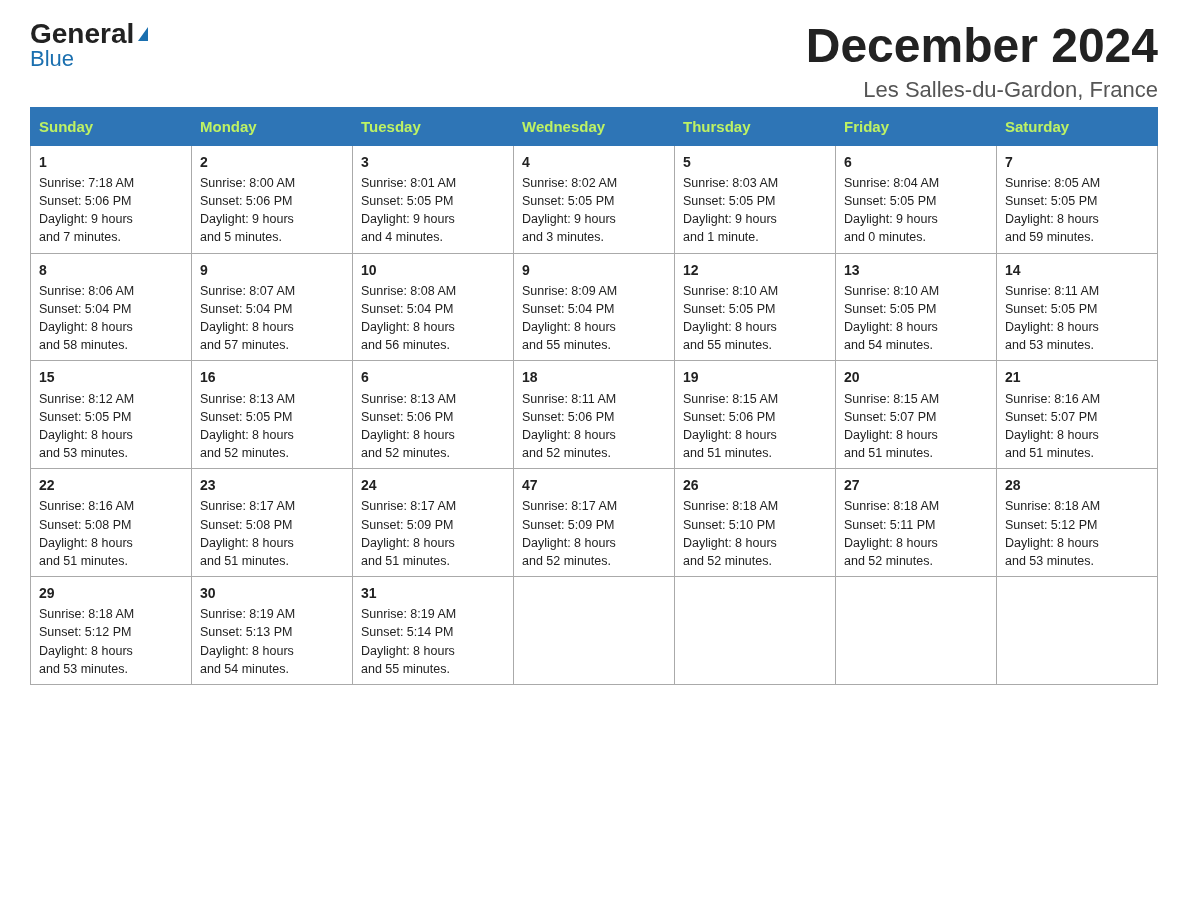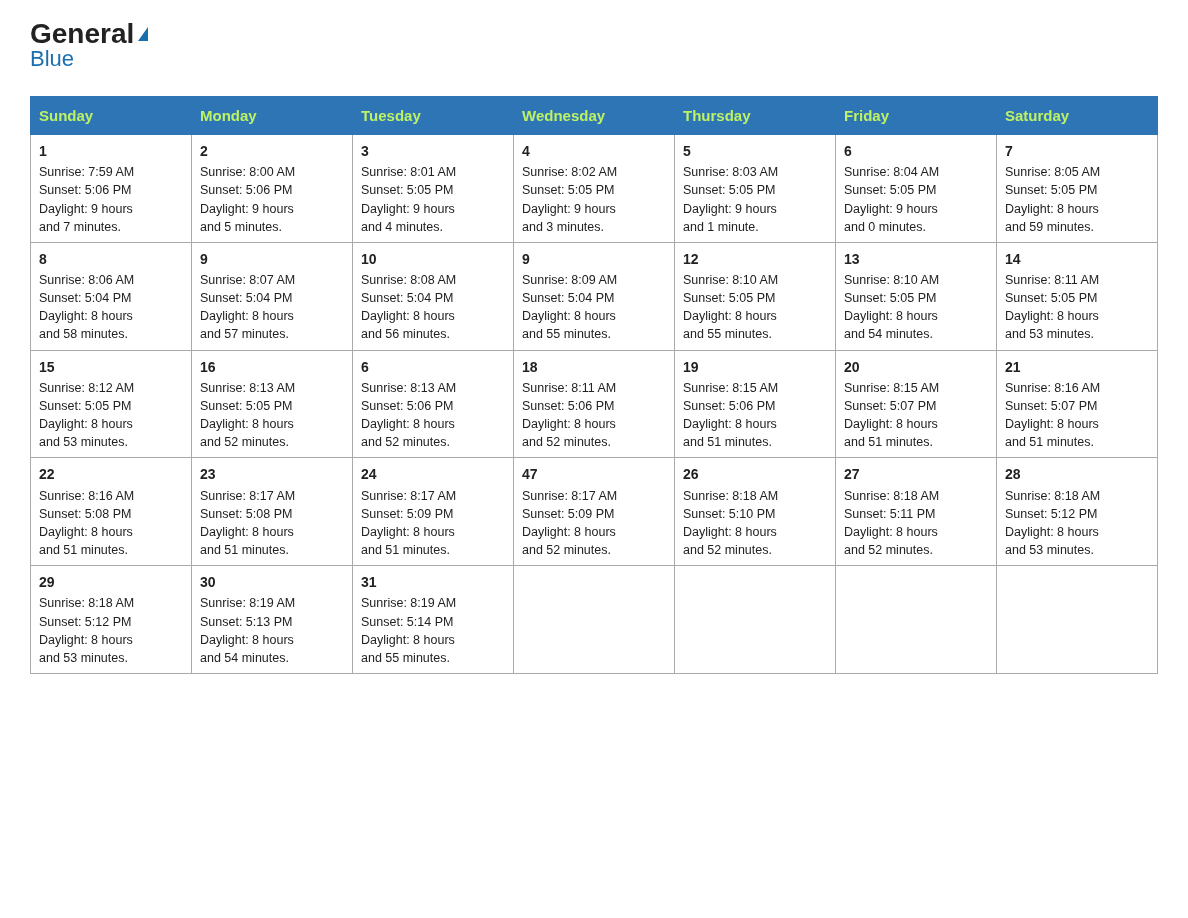--- a/index.html
+++ b/index.html
@@ -4,24 +4,23 @@
   <style>
     * { box-sizing: border-box; margin: 0; padding: 0; }
     body {
       font-family: Arial, sans-serif;
       background: #fff;
       padding: 20px 30px;
       color: #222;
     }
     .header {
       display: flex;
-      justify-content: flex-end;
+      justify-content: space-between;
       align-items: flex-start;
-      margin-bottom: 24px;
-      flex-direction: column;
+      margin-bottom: 4px;
     }
     .logo {
       display: flex;
       flex-direction: column;
       align-items: flex-start;
     }
     .logo-text-general {
       font-size: 28px;
       font-weight: bold;
       color: #222;
@@ -92,39 +91,43 @@
 <body>
 
 <div class="header">
   <div class="logo">
     <div style="display:flex;align-items:center;gap:2px;">
       <span class="logo-text-general">General</span>
       <span class="logo-triangle"></span>
     </div>
     <span class="logo-blue">Blue</span>
   </div>
+  <div class="title-section">
+    <div class="month-title">December 2024</div>
+    <div class="location">Les Salles-du-Gardon, France</div>
+  </div>
 </div>
 
 <table>
   <thead>
     <tr>
 
     <th>Sunday</th>
         <th>Monday</th>
         <th>Tuesday</th>
         <th>Wednesday</th>
         <th>Thursday</th>
         <th>Friday</th>
         <th>Saturday</th>
       </tr>
   </thead>
   <tbody id="calendar-body">
   <tr class="week-row">
         <td><span class="day-num">1</span>
-          <span>Sunrise: 7:59 AM</span><br>
+          <span>Sunrise: 7:18 AM</span><br>
           <span>Sunset: 5:06 PM</span><br>
           <span>Daylight: 9 hours</span><br>
           <span>and 7 minutes.</span></td>
         <td><span class="day-num">2</span>
           <span>Sunrise: 8:00 AM</span><br>
           <span>Sunset: 5:06 PM</span><br>
           <span>Daylight: 9 hours</span><br>
           <span>and 5 minutes.</span></td>
         <td><span class="day-num">3</span>
           <span>Sunrise: 8:01 AM</span><br>

